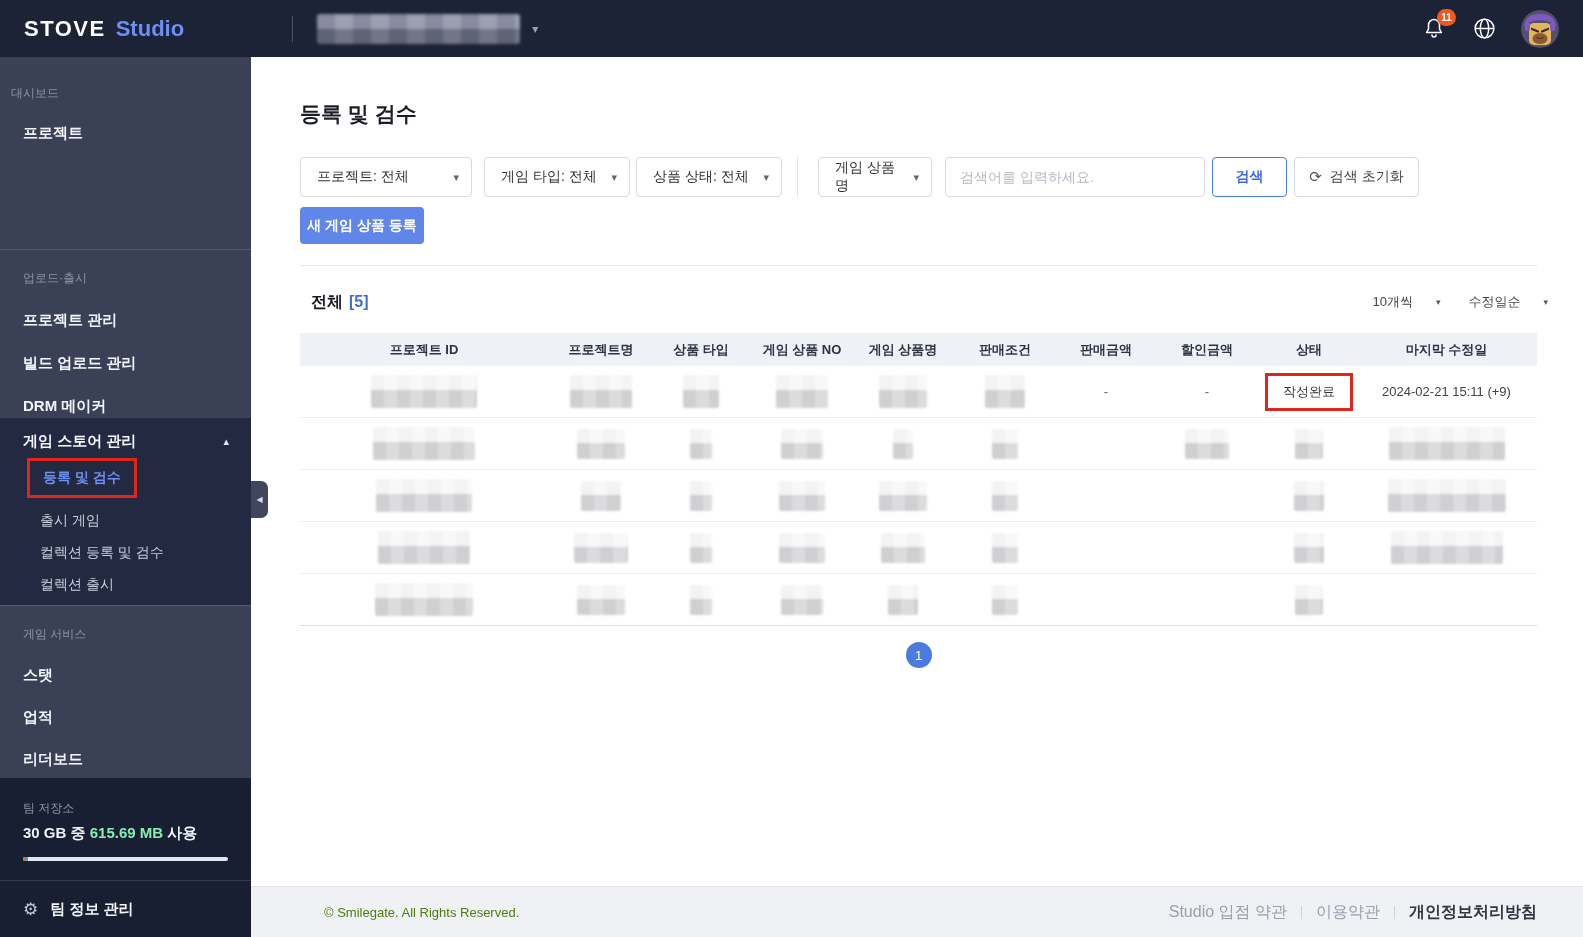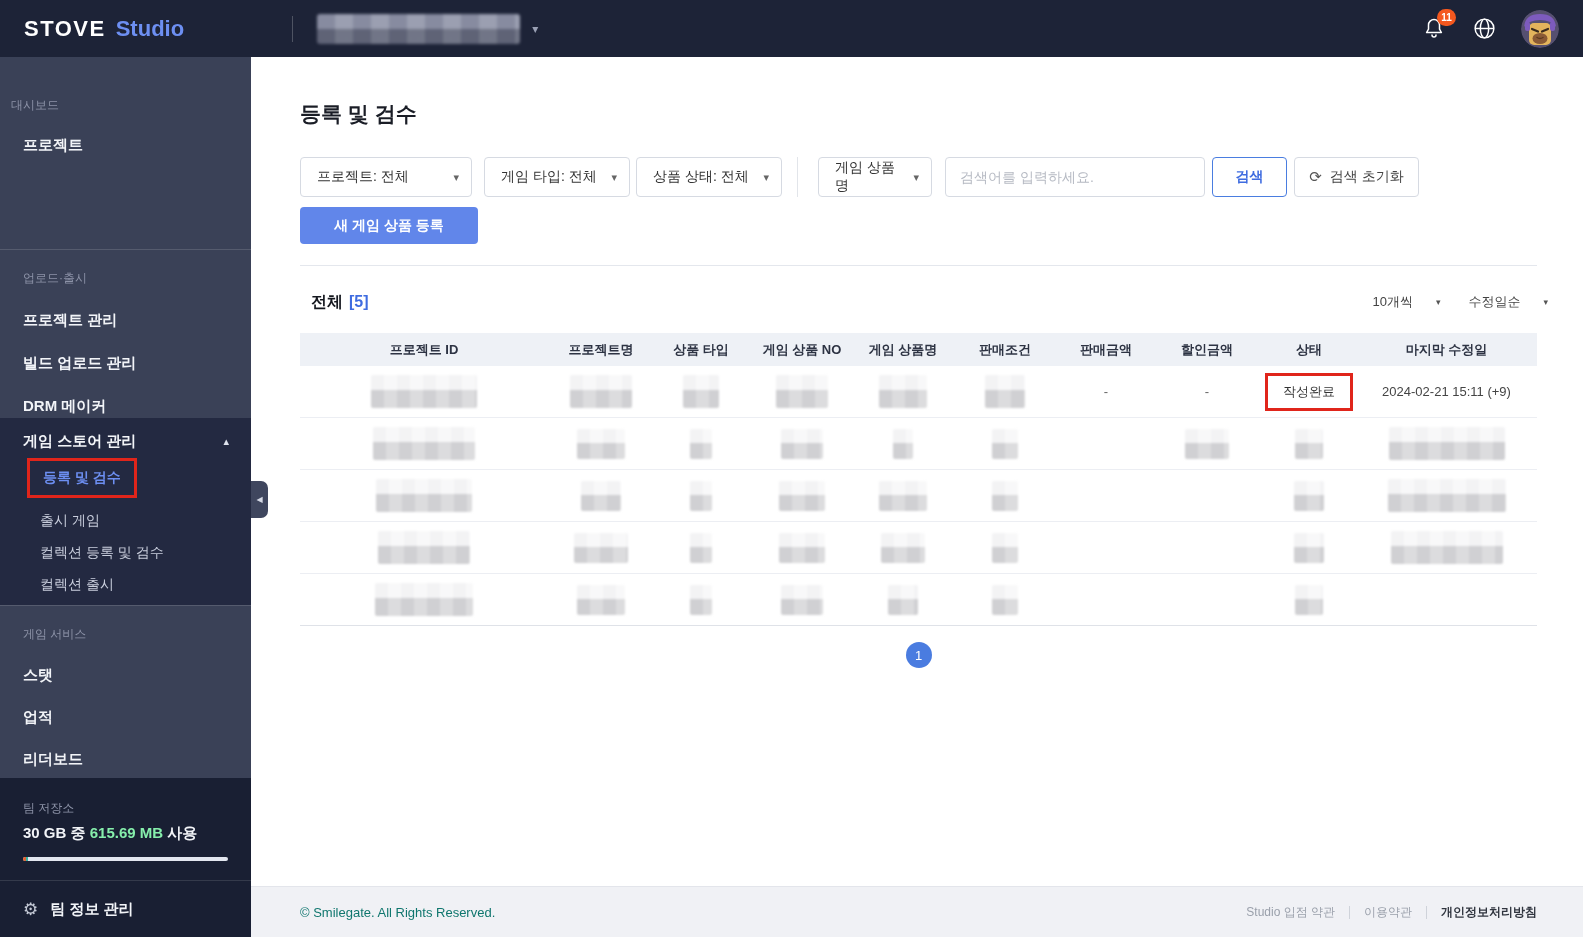--- a/index.html
+++ b/index.html
@@ -28,21 +28,21 @@
 
   
   .sidebar { position:absolute; left:0; top:57px; width:251px; height:880px;
     display:flex; flex-direction:column; z-index:20; }
   .sb-top { height:193px; background:#3a4157; border-bottom:1px solid rgba(255,255,255,.14); }
   .publish-btn { display:block; margin:23px auto 0; width:205px; height:42px;
     background:#6186ea; border:none; border-radius:8px; color:#fff; font-size:15px;
     font-weight:700; cursor:pointer; font-family:inherit; }
   .sb-label { color:#8d93a8; font-size:12px; padding-left:23px; }
   .sb-item { color:#f2f4f8; font-size:15px; font-weight:700; padding-left:23px; cursor:pointer; }
-  .sb-top .sb-label { margin-top:40px;padding-left:11px; }
+  .sb-top .sb-label { margin-top:28px;padding-left:11px; }
   .sb-top .sb-item { margin-top:22px; }
   .sb-upload { height:168px; background:#3a4157; }
   .sb-upload .sb-label { margin-top:20px; }
   .sb-upload .sb-item { margin-top:24px; }
   .sb-store { height:187px; background:#232941; }
   .sb-store-head { display:flex; align-items:center; justify-content:space-between;
     padding:14px 22px 0 23px; color:#f2f4f8; font-size:15px; font-weight:700; cursor:pointer; }
   .sb-store-head .caret { font-size:11px; color:#dfe3ee; }
   .sb-sub { color:#c9cedd; font-size:14px; font-weight:400; padding-left:40px; cursor:pointer; }
   .red-box-item { margin:7px 0 0 27px; width:fit-content; border:3px solid #e0251b;
@@ -89,21 +89,21 @@
     border:1px solid #d6dae2; border-radius:4px; padding:0 14px; font-size:14px;
     color:#333; font-family:inherit; }
   .search-input::placeholder { color:#b6bac3; }
   .btn-search { position:absolute; left:961px; width:75px; height:40px; background:#fff;
     border:1px solid #4a7de0; border-radius:4px; color:#3f6ce0; font-size:14px;
     font-weight:700; cursor:pointer; font-family:inherit; }
   .btn-reset { position:absolute; left:1043px; width:125px; height:40px; background:#fff;
     border:1px solid #d6dae2; border-radius:4px; color:#444; font-size:14px; cursor:pointer;
     font-family:inherit; display:flex; align-items:center; justify-content:center; gap:8px; }
   .btn-reset .ref { font-size:15px; color:#555; }
-  .btn-new { position:absolute; left:49px; top:150px; width:178px; height:37px;
+  .btn-new { position:absolute; left:49px; top:150px; width:124px; height:37px;
     background:#6186ea; border:none; border-radius:4px; color:#fff; font-size:14px;
     font-weight:700; cursor:pointer; font-family:inherit; }
   .hr { position:absolute; left:49px; top:208px; width:1237px; height:1px; background:#e4e7ed; }
 
   .list-bar { position:absolute; left:60px; top:234px; width:1237px; height:22px;
     display:flex; align-items:center; }
   .total-label { font-size:16px; font-weight:700; color:#15181f; }
   .total-count { font-size:16px; font-weight:700; color:#3f6ce0; margin-left:6px; }
   .list-controls { margin-left:auto; display:flex; align-items:center; gap:28px; }
   .mini-drop { font-size:13px; color:#444; cursor:pointer; display:flex; align-items:center; gap:23px; }
@@ -131,23 +131,23 @@
   .pagination { position:absolute; left:49px; top:585px; width:1237px;
     display:flex; justify-content:center; }
   .page-circle { width:26px; height:26px; border-radius:50%; background:#4a7ce0;
     color:#fff; font-size:13px; display:flex; align-items:center; justify-content:center;
     cursor:pointer; }
 
   
   .footer { position:absolute; left:0; bottom:0; width:1332px; height:51px;
     background:#f0f1f5; border-top:1px solid #e3e5eb; display:flex; align-items:center;
     padding:0 46px 0 49px; }
-  .copyright { font-size:13px; color:#0f766e; }
+  .copyright { font-size:13px; color:#4d7c0f;margin-left:24px; }
   .foot-links { margin-left:auto; display:flex; align-items:center; gap:14px; }
-  .foot-link { font-size:12px; color:#9aa0ab; cursor:pointer; }
+  .foot-link { font-size:16px; color:#9aa0ab; cursor:pointer; }
   .foot-link.strong { color:#30353f; font-weight:700; }
   .foot-sep { width:1px; height:13px; background:#cfd3da; }
 </style>
 </head>
 <body>
 
 <div class="topbar">
   <div class="brand">
     <span class="brand-stove">STOVE</span>
     <span class="brand-studio">Studio</span>

